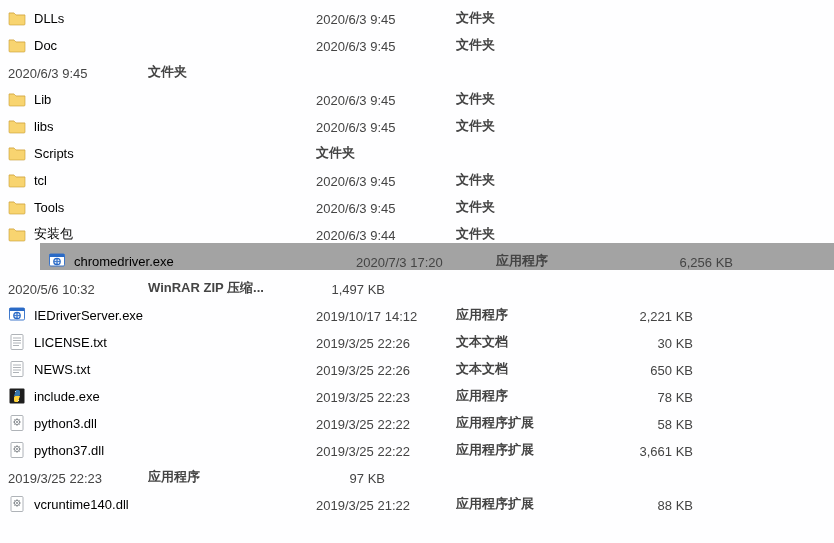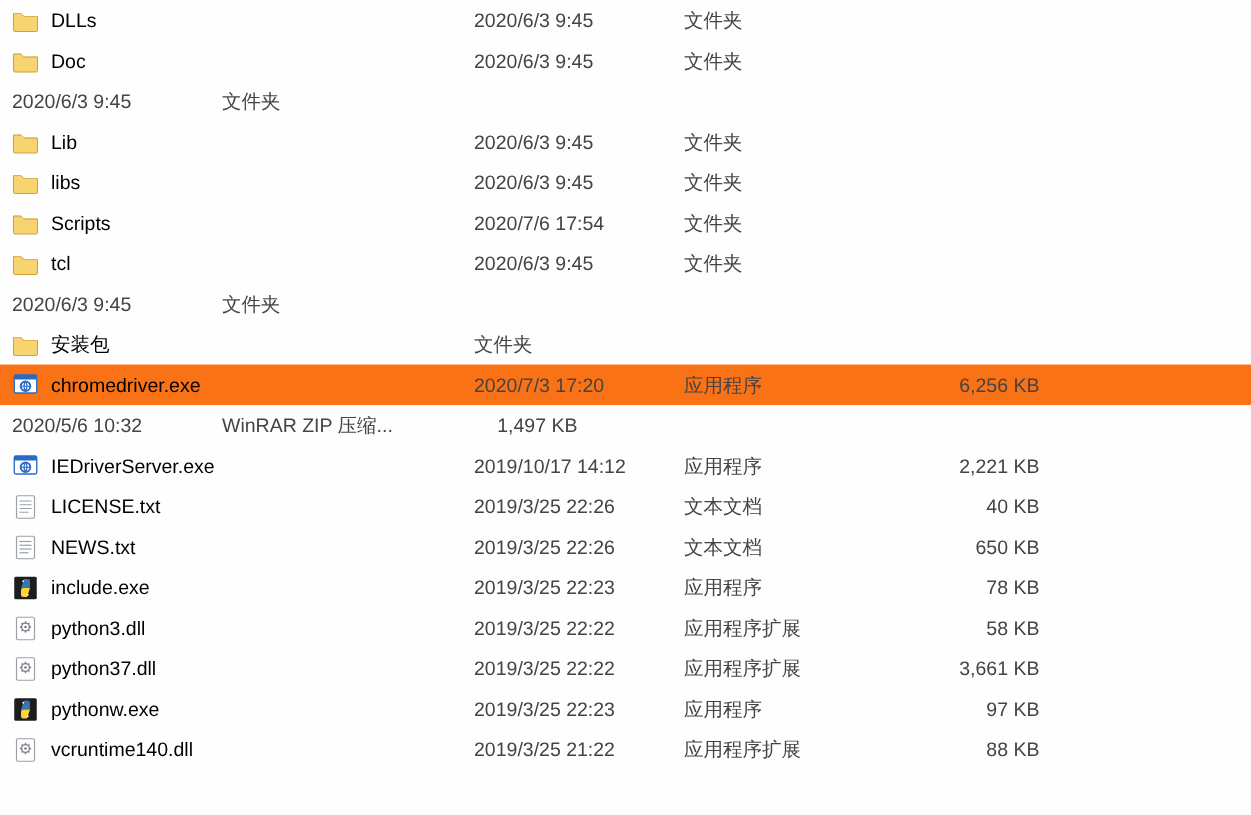--- a/index.html
+++ b/index.html
@@ -8,27 +8,28 @@
     font-size: 13px;
     background: #fefeff;
     color: #000;
     width: 834px;
   }
   .file-list {
     width: 100%;
   }
   .row {
     display: flex;
-    align-items: center;
+    align-items: flex-end;
     height: 27px;
     padding-left: 8px;
     white-space: nowrap;
   }
   .row.selected {
-    background: #f97316;
+    background: #a3a3a3;
+    margin-left: 40px;
   }
   .icon {
     width: 18px;
     height: 18px;
     flex: 0 0 18px;
     margin-right: 8px;
     display: inline-flex;
     align-items: center;
     justify-content: center;
   }
@@ -40,20 +41,21 @@
   }
   .col-date {
     flex: 0 0 140px;
     color: #444;
   }
   .col-type {
     flex: 0 0 155px;
     color: #444;
     overflow: hidden;
     text-overflow: ellipsis;
+    font-weight: bold;
   }
   .col-size {
     flex: 0 0 90px;
     text-align: right;
     color: #444;
     padding-right: 8px;
   }
   svg { display: block; }
 </style>
 </head>
@@ -124,53 +126,62 @@
     <div class="row">
       <div class="col-name">
         <span class="icon">
           <svg width="18" height="18" viewBox="0 0 18 18">
             <path d="M1 4 h5 l2 2 h9 v9 a1 1 0 0 1 -1 1 H2 a1 1 0 0 1 -1 -1 Z" fill="#f8d470" stroke="#c79a2f" stroke-width="0.6"></path>
             <path d="M1 4 h5 l2 2 h9" fill="none" stroke="#e0b65a" stroke-width="0.5"></path>
           </svg>
         </span>
         <span>Scripts</span>
       </div>
-      <div class="col-date">2020/7/6 17:54</div>
       <div class="col-type">文件夹</div>
       <div class="col-size"></div>
     </div>
     <div class="row">
       <div class="col-name">
         <span class="icon">
           <svg width="18" height="18" viewBox="0 0 18 18">
             <path d="M1 4 h5 l2 2 h9 v9 a1 1 0 0 1 -1 1 H2 a1 1 0 0 1 -1 -1 Z" fill="#f8d470" stroke="#c79a2f" stroke-width="0.6"></path>
             <path d="M1 4 h5 l2 2 h9" fill="none" stroke="#e0b65a" stroke-width="0.5"></path>
           </svg>
         </span>
         <span>tcl</span>
       </div>
       <div class="col-date">2020/6/3 9:45</div>
       <div class="col-type">文件夹</div>
       <div class="col-size"></div>
     </div>
     <div class="row">
+      <div class="col-name">
+        <span class="icon">
+          <svg width="18" height="18" viewBox="0 0 18 18">
+            <path d="M1 4 h5 l2 2 h9 v9 a1 1 0 0 1 -1 1 H2 a1 1 0 0 1 -1 -1 Z" fill="#f8d470" stroke="#c79a2f" stroke-width="0.6"></path>
+            <path d="M1 4 h5 l2 2 h9" fill="none" stroke="#e0b65a" stroke-width="0.5"></path>
+          </svg>
+        </span>
+        <span>Tools</span>
+      </div>
       <div class="col-date">2020/6/3 9:45</div>
       <div class="col-type">文件夹</div>
       <div class="col-size"></div>
     </div>
     <div class="row">
       <div class="col-name">
         <span class="icon">
           <svg width="18" height="18" viewBox="0 0 18 18">
             <path d="M1 4 h5 l2 2 h9 v9 a1 1 0 0 1 -1 1 H2 a1 1 0 0 1 -1 -1 Z" fill="#f8d470" stroke="#c79a2f" stroke-width="0.6"></path>
             <path d="M1 4 h5 l2 2 h9" fill="none" stroke="#e0b65a" stroke-width="0.5"></path>
           </svg>
         </span>
         <span>安装包</span>
       </div>
+      <div class="col-date">2020/6/3 9:44</div>
       <div class="col-type">文件夹</div>
       <div class="col-size"></div>
     </div>
     <div class="row selected">
       <div class="col-name">
         <span class="icon">
           <svg width="18" height="18" viewBox="0 0 18 18">
             <rect x="1.5" y="2" width="15" height="12" rx="1.2" fill="#fff" stroke="#2a6ac6" stroke-width="0.9"></rect>
             <rect x="1.5" y="2" width="15" height="3" fill="#2a6ac6"></rect>
             <circle cx="9" cy="9.5" r="3.2" fill="none" stroke="#2a6ac6" stroke-width="1.3"></circle>
@@ -212,21 +223,21 @@
             <line x1="5" y1="5" x2="13" y2="5" stroke="#9aa0a6" stroke-width="0.8"></line>
             <line x1="5" y1="7.5" x2="13" y2="7.5" stroke="#9aa0a6" stroke-width="0.8"></line>
             <line x1="5" y1="10" x2="13" y2="10" stroke="#9aa0a6" stroke-width="0.8"></line>
             <line x1="5" y1="12.5" x2="11" y2="12.5" stroke="#9aa0a6" stroke-width="0.8"></line>
           </svg>
         </span>
         <span>LICENSE.txt</span>
       </div>
       <div class="col-date">2019/3/25 22:26</div>
       <div class="col-type">文本文档</div>
-      <div class="col-size">40 KB</div>
+      <div class="col-size">30 KB</div>
     </div>
     <div class="row">
       <div class="col-name">
         <span class="icon">
           <svg width="18" height="18" viewBox="0 0 18 18">
             <rect x="3" y="1.5" width="12" height="15" rx="1" fill="#fff" stroke="#9aa0a6" stroke-width="0.8"></rect>
             <line x1="5" y1="5" x2="13" y2="5" stroke="#9aa0a6" stroke-width="0.8"></line>
             <line x1="5" y1="7.5" x2="13" y2="7.5" stroke="#9aa0a6" stroke-width="0.8"></line>
             <line x1="5" y1="10" x2="13" y2="10" stroke="#9aa0a6" stroke-width="0.8"></line>
             <line x1="5" y1="12.5" x2="11" y2="12.5" stroke="#9aa0a6" stroke-width="0.8"></line>
@@ -281,32 +292,20 @@
             <circle cx="9" cy="8" r="0.9" fill="#7a7f85"></circle>
           </svg>
         </span>
         <span>python37.dll</span>
       </div>
       <div class="col-date">2019/3/25 22:22</div>
       <div class="col-type">应用程序扩展</div>
       <div class="col-size">3,661 KB</div>
     </div>
     <div class="row">
-      <div class="col-name">
-        <span class="icon">
-          <svg width="18" height="18" viewBox="0 0 18 18">
-            <rect x="1.5" y="1.5" width="15" height="15" rx="1" fill="#1d1d1d"></rect>
-            <path d="M8 3 h2.5 a1.5 1.5 0 0 1 1.5 1.5 v3 a1.5 1.5 0 0 1 -1.5 1.5 H7 a1.5 1.5 0 0 0 -1.5 1.5 v0" fill="#3776ab"></path>
-            <path d="M10 15 h-2.5 a1.5 1.5 0 0 1 -1.5 -1.5 v-3 a1.5 1.5 0 0 1 1.5 -1.5 H11 a1.5 1.5 0 0 0 1.5 -1.5 v0" fill="#ffd43b"></path>
-            <circle cx="7.5" cy="4.5" r="0.6" fill="#fff"></circle>
-            <circle cx="10.5" cy="13.5" r="0.6" fill="#fff"></circle>
-          </svg>
-        </span>
-        <span>pythonw.exe</span>
-      </div>
       <div class="col-date">2019/3/25 22:23</div>
       <div class="col-type">应用程序</div>
       <div class="col-size">97 KB</div>
     </div>
     <div class="row">
       <div class="col-name">
         <span class="icon">
           <svg width="18" height="18" viewBox="0 0 18 18">
             <rect x="3" y="1.5" width="12" height="15" rx="1" fill="#fff" stroke="#9aa0a6" stroke-width="0.8"></rect>
             <circle cx="9" cy="8" r="2.6" fill="none" stroke="#7a7f85" stroke-width="0.9"></circle>

